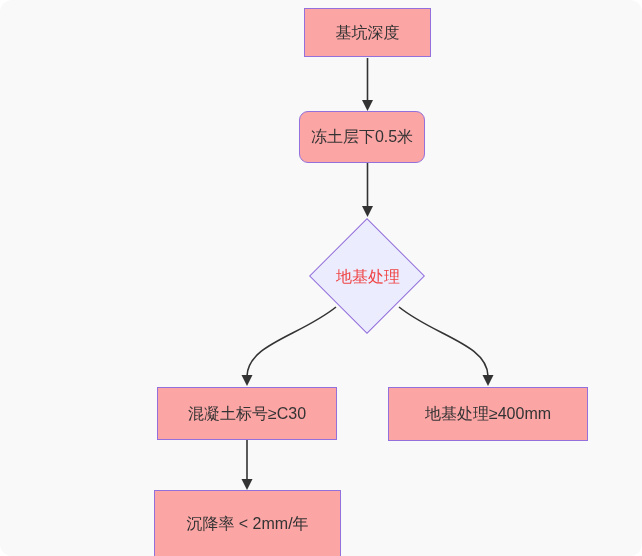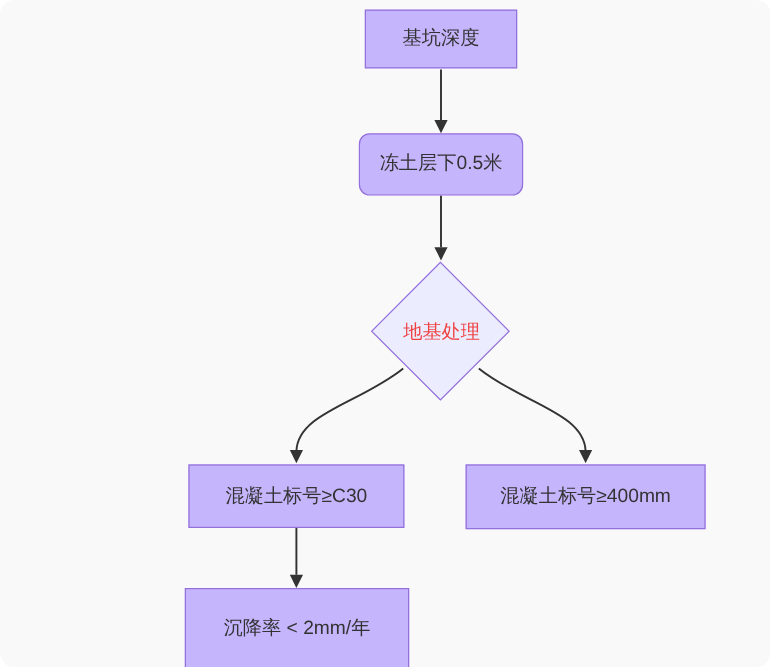--- a/index.html
+++ b/index.html
@@ -31,30 +31,30 @@
   .arrowhead {
     fill: #333333;
     stroke: none;
   }
   .node {
     position: absolute;
     box-sizing: border-box;
     display: flex;
     align-items: center;
     justify-content: center;
-    background: #c4b5fd;
+    background: #fca5a5;
     border: 1.5px solid #9370db;
     color: #333333;
     font-size: 16px;
     line-height: 1.2;
     text-align: center;
     white-space: nowrap;
   }
   #node-depth      { left: 304px; top: 8px;   width: 127px; height: 49px; }
-  #node-frost      { left: 299px; top: 111px; width: 137px; height: 52px; border-radius: 9px; }
+  #node-frost      { left: 299px; top: 111px; width: 126px; height: 52px; border-radius: 9px; }
   #node-concrete   { left: 157px; top: 387px; width: 180px; height: 53px; }
   #node-rebar      { left: 388px; top: 387px; width: 200px; height: 54px; }
   #node-settlement { left: 154px; top: 490px; width: 187px; height: 67px; }
 
   .diamond-wrap {
     position: absolute;
     left: 309px;
     top: 218px;
     width: 118px;
     height: 118px;
@@ -118,20 +118,20 @@
   <div class="diamond-wrap">
     <div class="diamond-shape"></div>
     <div class="diamond-label">地基处理</div>
   </div>
 
   <div class="node" id="node-concrete">
     <span>混凝土标号≥C30</span>
   </div>
 
   <div class="node" id="node-rebar">
-    <span>混凝土标号≥400mm</span>
+    <span>地基处理≥400mm</span>
   </div>
 
   <div class="node" id="node-settlement">
     <span>沉降率 &lt; 2mm/年</span>
   </div>
 
 </div>
 
 </body></html>

